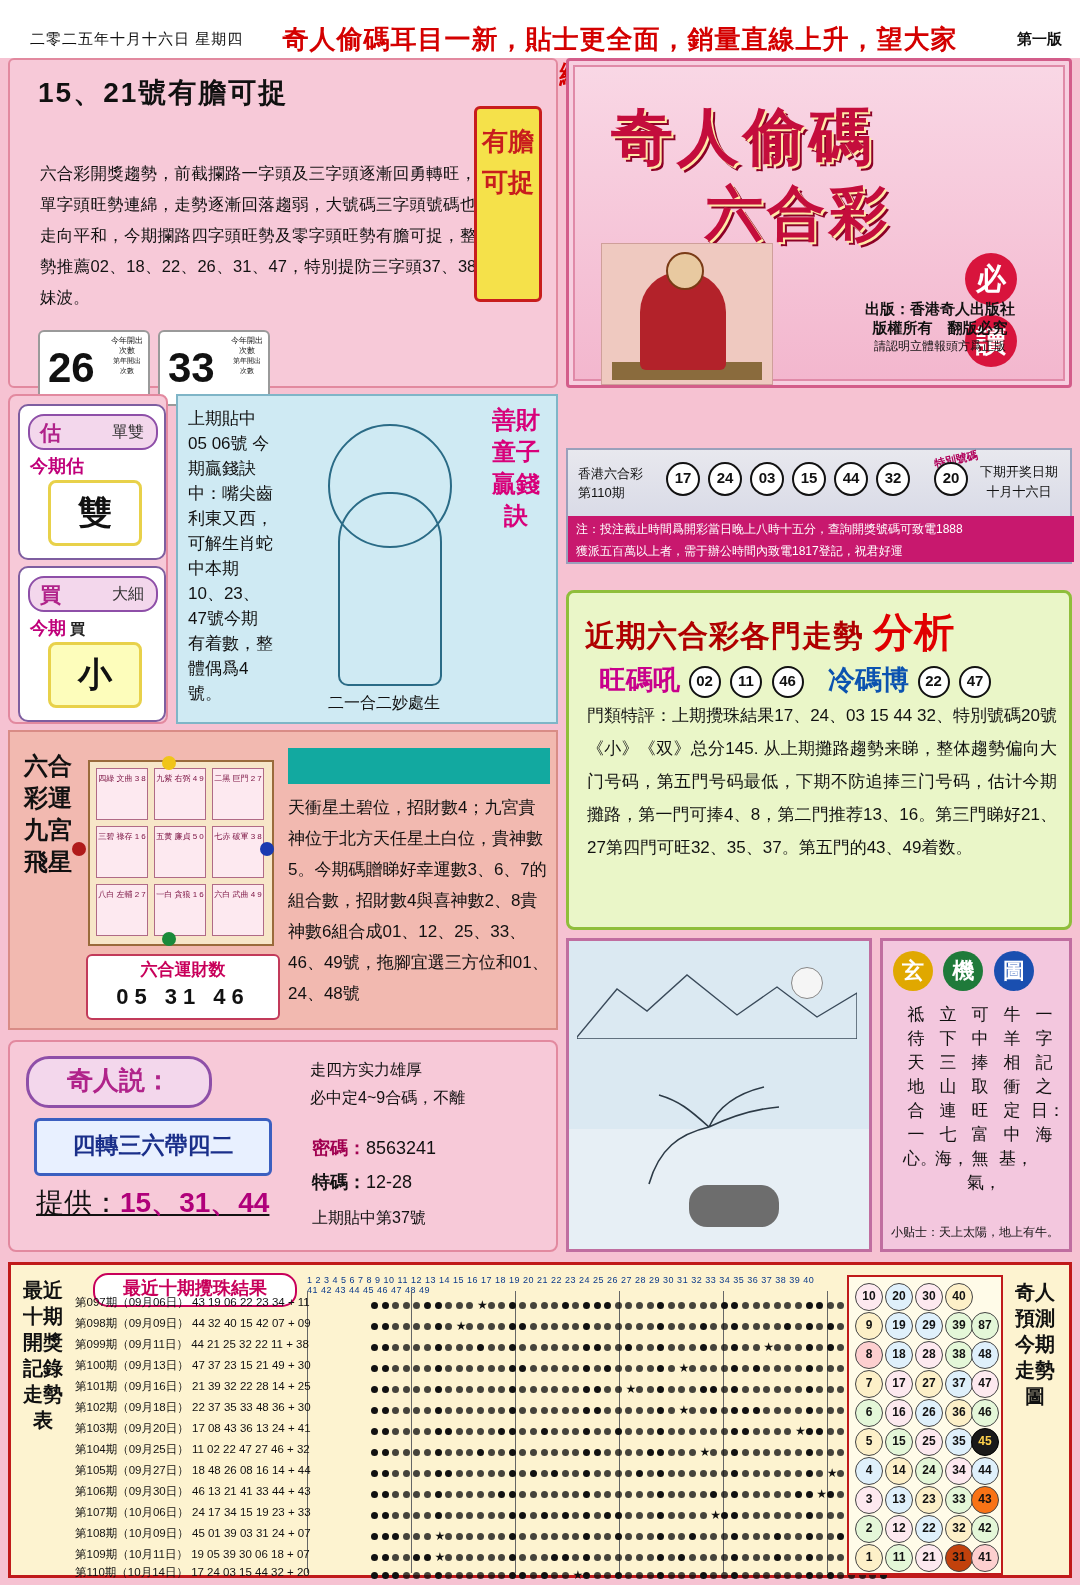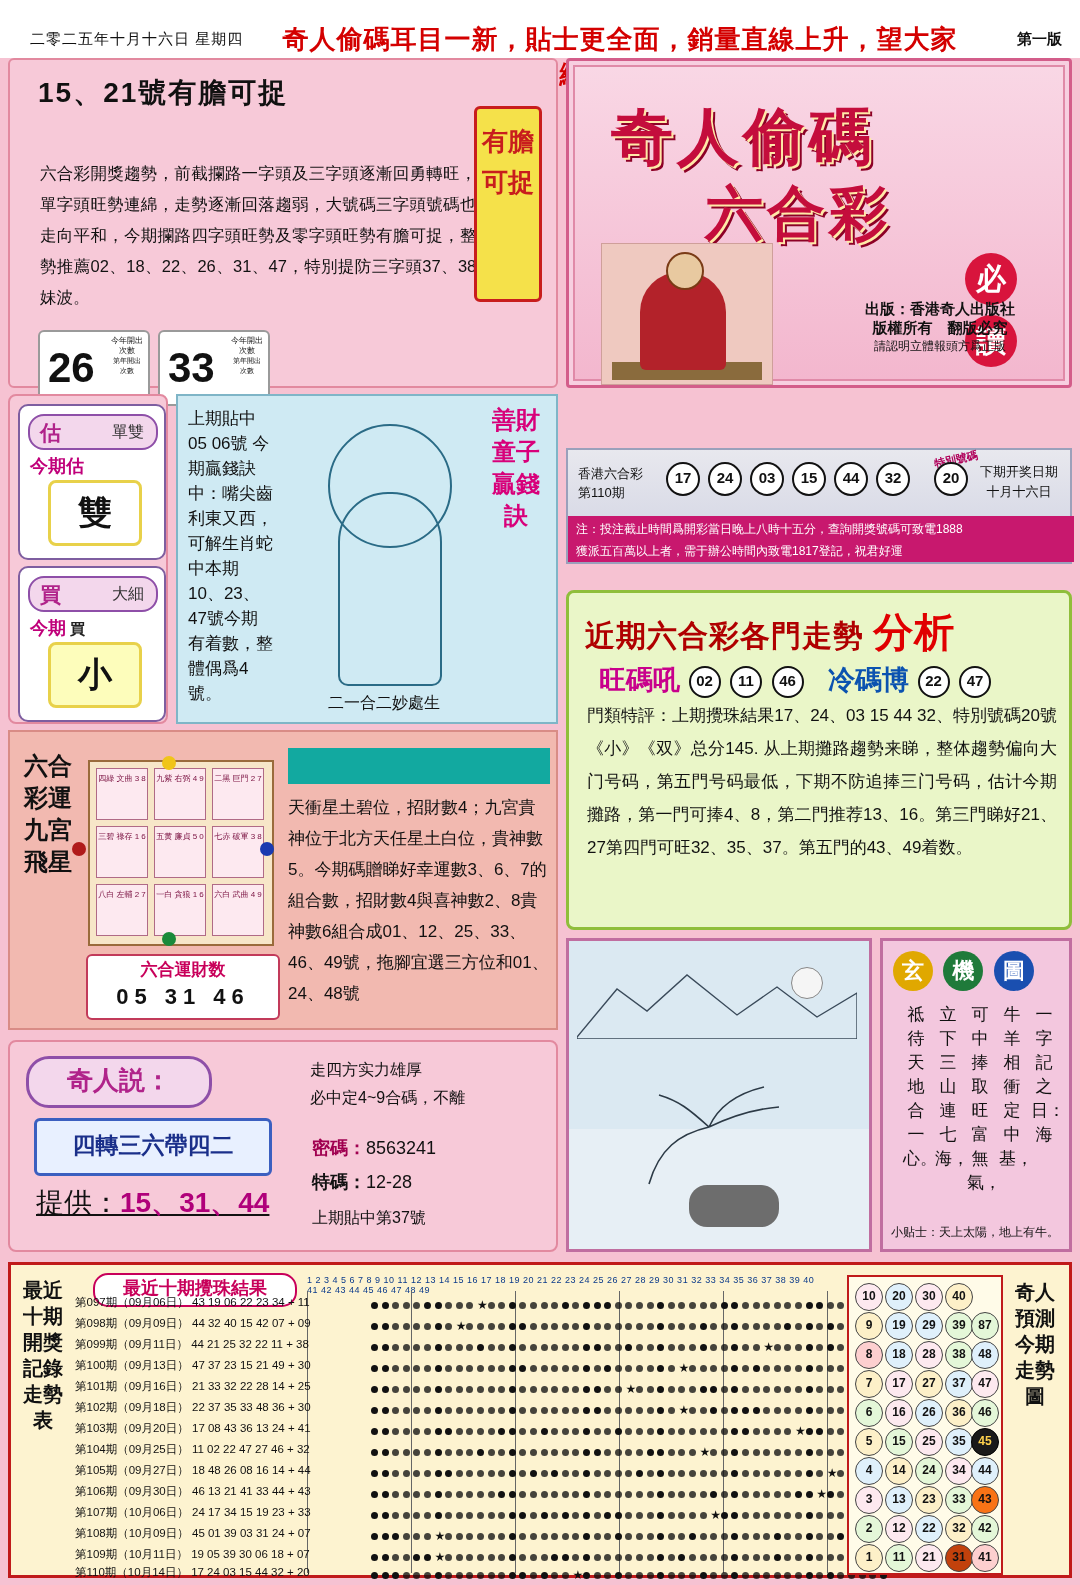--- a/index.html
+++ b/index.html
@@ -561,21 +561,21 @@
           <span class="bd" style="left: 424px; opacity: 0.78;"></span>
           <span class="bd" style="left: 434.6px; opacity: 1;"></span>
           <span class="bd" style="left: 445.2px; opacity: 0.78;"></span>
           <span class="bd" style="left: 455.8px; opacity: 0.78;"></span>
           <span class="bd" style="left: 466.4px; opacity: 0.78;"></span>
           <span class="bd" style="left: 477px; opacity: 0.78;"></span>
           <span class="bd" style="left: 487.6px;"></span>
           <span class="bd" style="left: 498.2px; opacity: 0.78;"></span>
           <span class="bd" style="left: 508.8px;"></span>
         </div></div>
-    <div class="bt-row" style="top:114px"><span>第101期（09月16日）</span> <span>21 33 32 22 28 14 + 25</span><div class="bt-dots">
+    <div class="bt-row" style="top:114px"><span>第101期（09月16日）</span> <span>21 39 32 22 28 14 + 25</span><div class="bt-dots">
           <span class="bd" style="left: 0px; opacity: 1;"></span>
           <span class="bd" style="left: 10.6px; opacity: 1;"></span>
           <span class="bd" style="left: 21.2px; opacity: 0.78;"></span>
           <span class="bd" style="left: 31.8px; opacity: 0.78;"></span>
           <span class="bd" style="left: 42.4px; opacity: 0.78;"></span>
           <span class="bd" style="left: 53px; opacity: 0.78;"></span>
           <span class="bd" style="left: 63.6px; opacity: 1;"></span>
           <span class="bd" style="left: 74.2px; opacity: 0.78;"></span>
           <span class="bd" style="left: 84.8px; opacity: 0.78;"></span>
           <span class="bd" style="left: 95.4px; opacity: 0.78;"></span>

